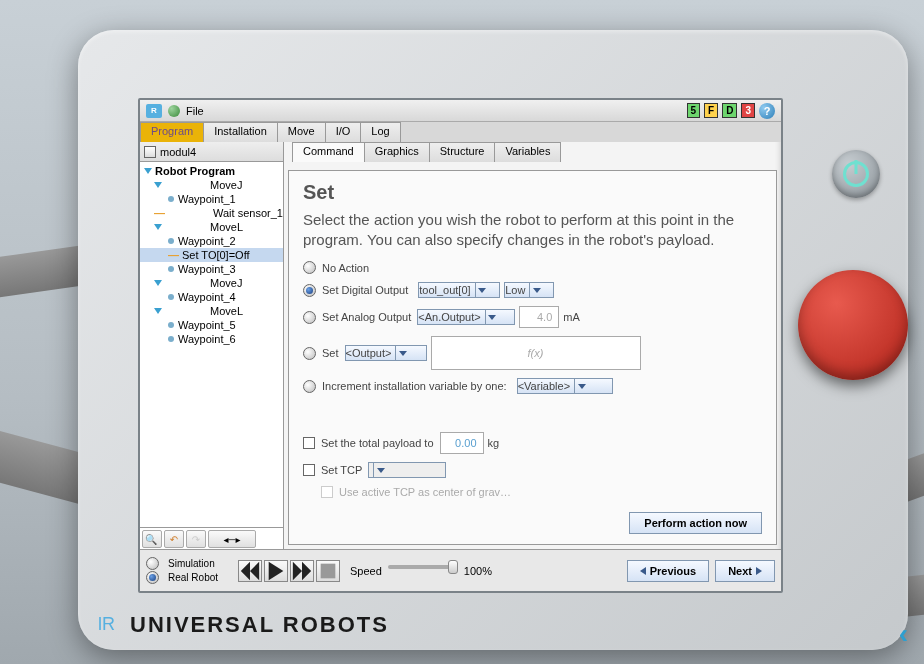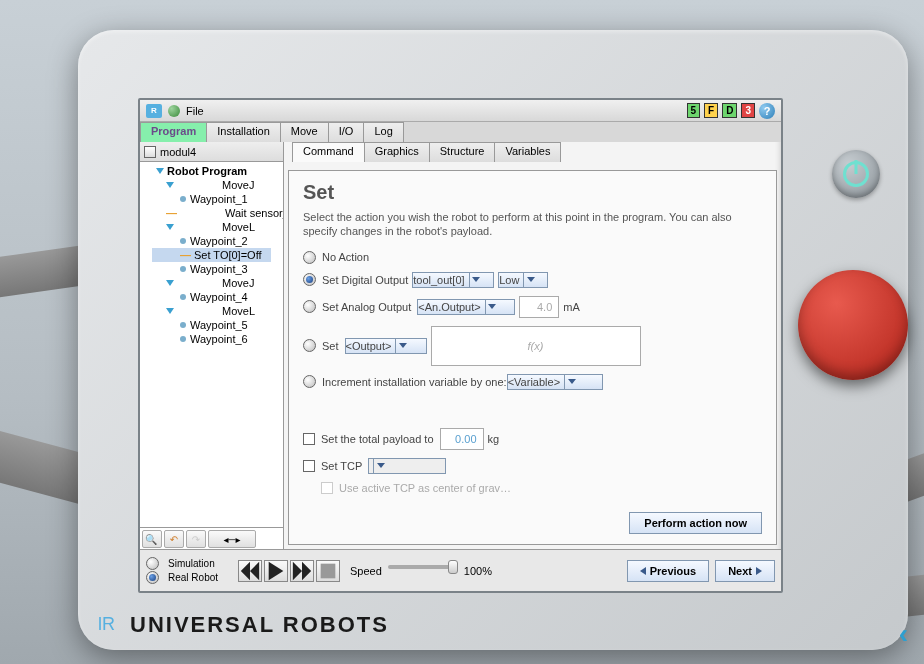--- a/index.html
+++ b/index.html
@@ -19,55 +19,55 @@
   .titlebar { height: 22px; background: linear-gradient(180deg, #f0f0f0, #d8d8d8); border-bottom: 1px solid #aaa; display: flex; align-items: center; padding: 0 6px; font-size: 11px; }
   .ur-logo { width: 16px; height: 14px; background: #56b0e0; border-radius: 2px; margin-right: 6px; display: flex; align-items: center; justify-content: center; color: #fff; font-size: 8px; font-weight: bold; }
   .globe { width: 12px; height: 12px; background: radial-gradient(circle at 30% 30%, #9dd49d, #3a8a3a); border-radius: 50%; margin-right: 6px; }
   .title-status { margin-left: auto; display: flex; gap: 4px; align-items: center; }
   .status-box { font-size: 10px; font-weight: bold; padding: 1px 3px; border: 1px solid #333; }
   .s5 { background: #6ed66e; } .sF { background: #ffd24d; } .sD { background: #6ed66e; } .s3 { background: #e04444; color:#fff; }
   .help-icon { width: 16px; height: 16px; background: radial-gradient(circle at 30% 30%, #8fcaf0, #2d7fb8); border-radius: 50%; color: #fff; display: flex; align-items: center; justify-content: center; font-size: 11px; font-weight: bold; }
   
   .main-tabs { display: flex; background: #d8d8d8; height: 20px; }
   .main-tab { padding: 2px 10px; font-size: 11px; border: 1px solid #999; border-bottom: none; background: linear-gradient(180deg,#eee,#ddd); margin-right: -1px; cursor: pointer; }
-  .main-tab.active { background: #86efac; font-weight: bold; color: #6b4a8a; }
+  .main-tab.active { background: #eab308; font-weight: normal; color: #6b4a8a; }
   
   .workspace { flex: 1; display: flex; overflow: hidden; }
   
   .left-panel { width: 144px; border-right: 1px solid #999; display: flex; flex-direction: column; background: #fff; }
   .prog-header { height: 20px; background: linear-gradient(180deg,#eee,#ddd); border-bottom: 1px solid #999; display: flex; align-items: center; padding: 0 4px; font-size: 11px; }
   .disk-icon { width: 12px; height: 12px; border: 1px solid #666; margin-right: 4px; background: linear-gradient(180deg,#fff,#ddd); }
-  .tree { flex: 1; font-size: 11px; padding: 2px 12px; overflow: hidden; }
+  .tree { flex: 1; font-size: 11px; padding: 2px 0; overflow: hidden; }
   .tree-row { padding: 1px 0 1px 4px; white-space: nowrap; display: flex; align-items: center; cursor: pointer; }
   .tree-row.root { font-weight: bold; }
   .tree-row.sel { background: #c5d8ef; }
   .tri { display: inline-block; width: 0; height: 0; border-left: 4px solid transparent; border-right: 4px solid transparent; border-top: 6px solid #3aa0d0; margin-right: 3px; }
   .dash { color: #e8a030; font-weight: bold; margin-right: 3px; }
   .dot { width: 6px; height: 6px; background: #7aaecc; border-radius: 50%; margin-right: 4px; display: inline-block; }
   .indent1 { padding-left: 14px; gap: 45px; } .indent2 { padding-left: 28px; }
   .tree-toolbar { height: 22px; border-top: 1px solid #999; display: flex; padding: 2px; gap: 2px; }
   .tbtn { width: 20px; height: 18px; border: 1px solid #aaa; background: linear-gradient(180deg,#fafafa,#e0e0e0); display: flex; align-items: center; justify-content: center; font-size: 10px; border-radius: 2px; cursor: pointer; }
   .tbtn.wide { width: 48px; }
   
   .right-panel { flex: 1; display: flex; flex-direction: column; gap: 8px; }
   .sub-tabs { display: flex; height: 20px; padding-left: 8px; }
   .sub-tab { padding: 2px 10px; font-size: 11px; border: 1px solid #999; border-bottom: none; background: linear-gradient(180deg,#eee,#ddd); margin-right: -1px; cursor: pointer; }
   .sub-tab.active { background: #fafafa; }
   .panel-body { flex: 1; border: 1px solid #999; margin: 0 4px 4px 4px; background: #fafafa; padding: 10px 14px; position: relative; }
   .panel-title { font-size: 20px; font-weight: bold; color: #555; margin-bottom: 6px; }
-  .panel-desc { font-size: 11px; color: #555; margin-bottom: 12px; line-height: 1.3; }
+  .panel-desc { font-size: 15px; color: #555; margin-bottom: 12px; line-height: 1.3; }
   .opt-row { display: flex; align-items: center; margin-bottom: 8px; font-size: 11px; color: #444; }
   .radio { width: 13px; height: 13px; border-radius: 50%; border: 1px solid #666; margin-right: 6px; background: radial-gradient(circle at 35% 35%, #fff, #bbb); display: inline-flex; align-items: center; justify-content: center; }
   .radio.checked::after { content:''; width: 7px; height: 7px; background: radial-gradient(circle at 35% 35%, #6aa0e6, #1a3f7f); border-radius: 50%; }
   .check { width: 12px; height: 12px; border: 1px solid #666; margin-right: 6px; background: #fff; }
   .dropdown { height: 16px; border: 1px solid #8197b0; background: linear-gradient(180deg,#f5f9ff,#d6e3f5); display: inline-flex; align-items: center; padding: 0 0; font-size: 11px; margin-right: 4px; position: relative; }
   .dropdown .dd-arrow { width: 14px; border-left: 1px solid #8197b0; display: flex; align-items: center; justify-content: center; margin-left: 4px; height: 100%; }
   .dd-arrow::after { content:''; border-left: 4px solid transparent; border-right: 4px solid transparent; border-top: 5px solid #3a5a8a; }
   .num-input { height: 22px; border: 1px solid #aaa; background: #fff; padding: 0 6px; font-size: 11px; text-align: right; color: #5aa0d0; }
-  .fx-input { width: 210px; height: 40px; border: 1px solid #aaa; background: #fff; color: #aaa; font-size: 11px; display: flex; align-items: center; justify-content: center; font-style: italic; }
+  .fx-input { width: 210px; height: 34px; border: 1px solid #aaa; background: #fff; color: #aaa; font-size: 11px; display: flex; align-items: center; justify-content: center; font-style: italic; }
   .perform-btn { position: absolute; right: 14px; bottom: 10px; padding: 4px 14px; font-size: 11px; font-weight: bold; border: 1px solid #8197b0; background: linear-gradient(180deg,#f5f9ff,#d6e3f5); cursor: pointer; }
   .disabled-text { color: #aaa; }
   .gap { height: 30px; }
   
   .footer { height: 42px; border-top: 1px solid #999; display: flex; align-items: center; padding: 0 6px; background: #e8e8e8; }
   .sim-block { display: flex; flex-direction: column; font-size: 10px; gap: 1px; }
   .sim-row { display: flex; align-items: center; gap: 3px; }
   .transport { display: flex; margin-left: 20px; gap: 2px; }
   .trans-btn { width: 24px; height: 22px; border: 1px solid #888; background: linear-gradient(180deg,#fafafa,#ddd); display: flex; align-items: center; justify-content: center; cursor: pointer; }
   .speed-area { display: flex; align-items: flex-start; font-size: 11px; margin-left: 10px; gap: 6px; }
@@ -204,21 +204,21 @@
           <div class="panel-title">Set</div>
           <div class="panel-desc">Select the action you wish the robot to perform at this point in the program. You can also specify changes in the robot's payload.</div>
 
           <div class="opt-row">
             <span class="radio"></span>
               <span>No Action</span>
           </div>
 
           <div class="opt-row">
             <span class="radio checked"></span>
-            <span style="margin-right:4px">Set Digital Output</span>
+            <span style="margin-right:10px">Set Digital Output</span>
             <span class="dropdown" style="width:82px">
                 <span>tool_out[0]</span>
                 <span class="dd-arrow"></span>
               </span>
             <span class="dropdown" style="width:50px">
                 <span>Low</span>
                 <span class="dd-arrow"></span>
               </span>
           </div>
 
@@ -238,21 +238,21 @@
             <span style="margin-right:6px">Set</span>
             <span class="dropdown" style="width:82px">
                 <span>&lt;Output&gt;</span>
                 <span class="dd-arrow"></span>
               </span>
             <span class="fx-input">f(x)</span>
           </div>
 
           <div class="opt-row">
             <span class="radio"></span>
-            <span style="">Increment installation variable by one:</span>
+            <span style="margin-right:10px">Increment installation variable by one:</span>
             <span class="dropdown" style="width:96px">
                 <span>&lt;Variable&gt;</span>
                 <span class="dd-arrow"></span>
               </span>
           </div>
 
           <div class="gap"></div>
 
           <div class="opt-row">
             <span class="check"></span>

